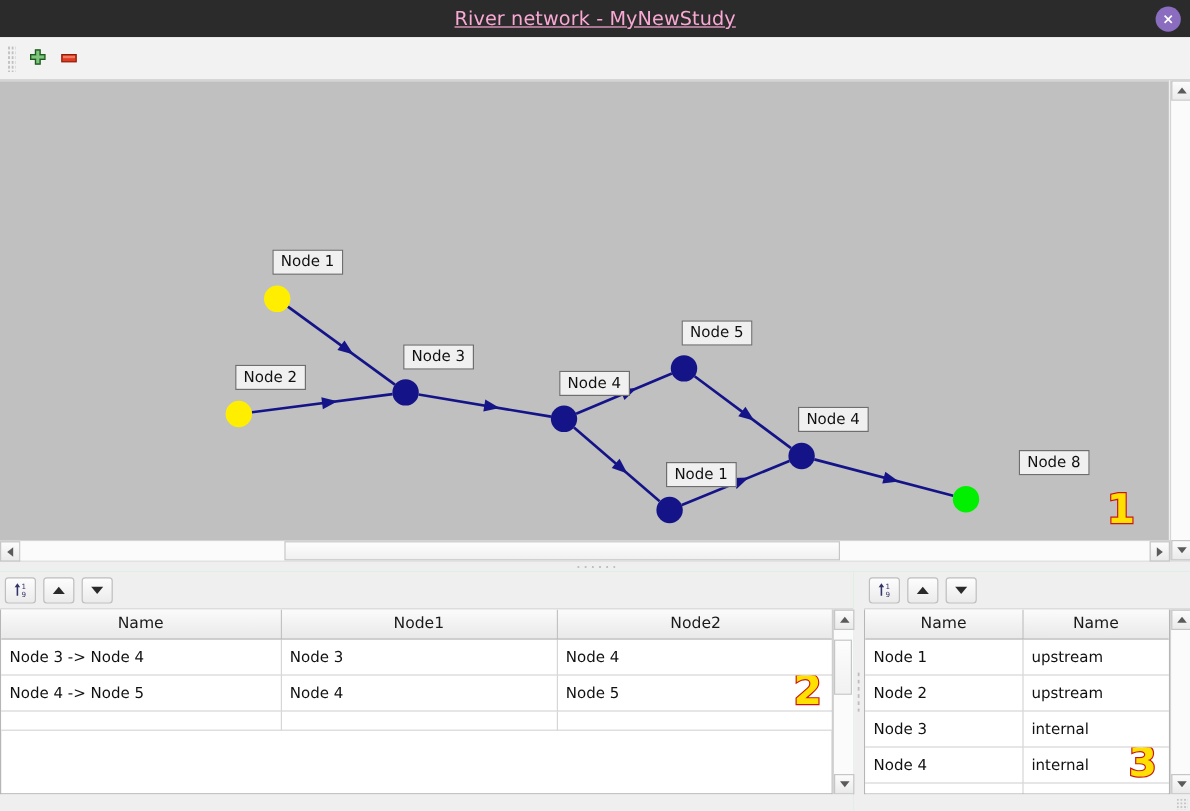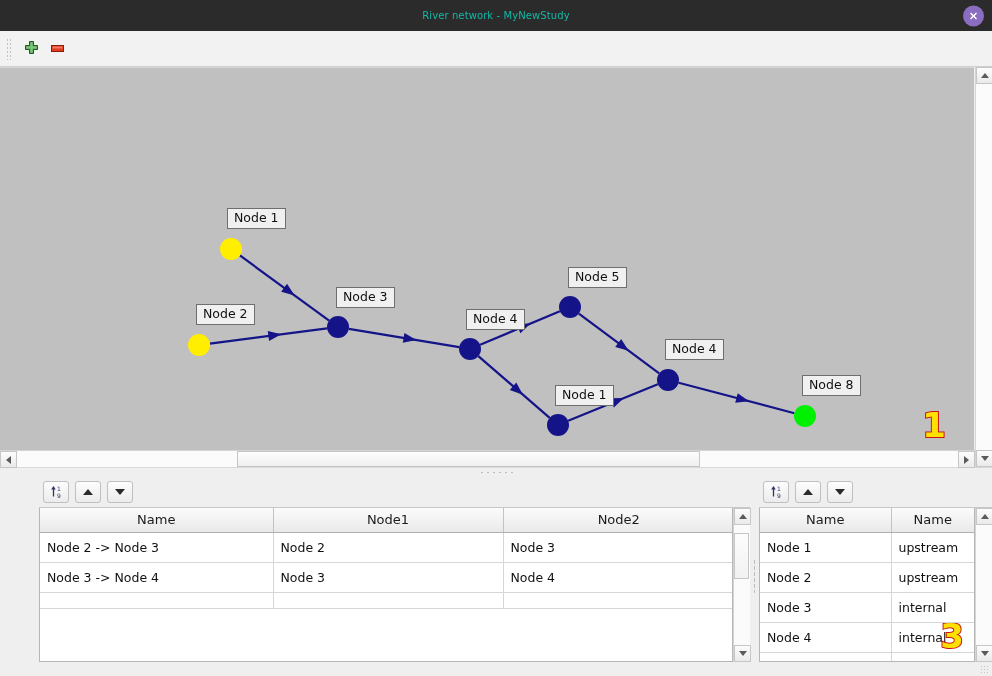--- a/index.html
+++ b/index.html
@@ -18,23 +18,24 @@
   }
 
   
   .titlebar {
     position: relative;
     height: 31px; min-height: 31px;
     background: #2b2b2b;
     display: flex; align-items: center; justify-content: center;
   }
   .titlebar-text {
-    color: #14b8a6;
-    font-size: 10px;
+    color: #f9a8d4;
+    font-size: 16px;
     letter-spacing: .1px;
+    text-decoration: underline;
   }
   .close-btn {
     position: absolute; right: 8px; top: 50%;
     transform: translateY(-50%);
     width: 21px; height: 21px; border-radius: 50%;
     background: #8a6dbf;
     display: flex; align-items: center; justify-content: center;
     cursor: pointer;
   }
   .close-btn svg { display: block; }
@@ -144,21 +145,20 @@
     background-image: radial-gradient(#bcbcbc 1px, transparent 1px);
     background-size: 6px 3px;
   }
 
   
   .bottom {
     flex: 1;
     display: flex;
     background: #86efac;
     min-height: 0;
-    margin-left: 39px;
   }
   .table-panel {
     display: flex; flex-direction: column;
     min-width: 0;
     background: #efefef;
   }
   .panel-left { width: 711px; flex: 0 0 711px; }
   .vsplitter {
     width: 9px; flex: 0 0 9px;
     background: #efefef;
@@ -317,21 +317,21 @@
             </g>
         </svg>
         <div id="graph-labels">
             <div class="node-label" style="left: 227px; top: 140px;">Node 1</div>
             <div class="node-label" style="left: 196px; top: 236px;">Node 2</div>
             <div class="node-label" style="left: 336px; top: 219px;">Node 3</div>
             <div class="node-label" style="left: 466px; top: 241px;">Node 4</div>
             <div class="node-label" style="left: 568px; top: 199px;">Node 5</div>
             <div class="node-label" style="left: 555px; top: 317px;">Node 1</div>
             <div class="node-label" style="left: 665px; top: 271px;">Node 4</div>
-            <div class="node-label" style="left: 802px; top: 307px;">Node 8</div>
+            <div class="node-label" style="left: 849px; top: 307px;">Node 8</div>
           </div>
         <div class="marker" style="right:28px;bottom:8px;">1</div>
       </div>
 
       <div class="hscroll">
         <div class="btn">
           <div class="arrow-left"></div>
         </div>
         <div class="track">
           <div style="flex:0 0 220px;"></div>
@@ -389,28 +389,28 @@
             </colgroup>
             <thead>
               <tr>
                 <th>Name</th>
                 <th>Node1</th>
                 <th>Node2</th>
               </tr>
             </thead>
             <tbody id="reaches-body">
                 <tr>
-                  <td>Node 2 -&gt; Node 3</td>
-                  <td>Node 2</td>
-                  <td>Node 3</td>
-                </tr>
-                <tr>
                   <td>Node 3 -&gt; Node 4</td>
                   <td>Node 3</td>
                   <td>Node 4</td>
+                </tr>
+                <tr>
+                  <td>Node 4 -&gt; Node 5</td>
+                  <td>Node 4</td>
+                  <td style="position: relative;">Node 5<span class="marker" style="right: 10px; top: -4px;">2</span></td>
                 </tr>
                 <tr class="filler">
                   <td>&nbsp;</td>
                   <td>&nbsp;</td>
                   <td>&nbsp;</td>
                 </tr>
               </tbody>
           </table>
         </div>
         <div class="vscroll" style="height:100%;">

